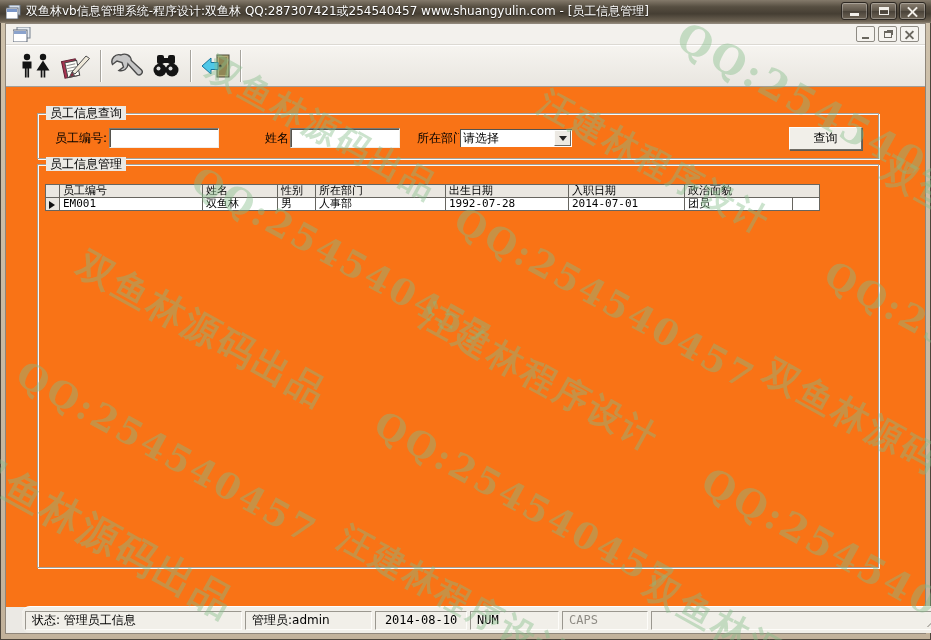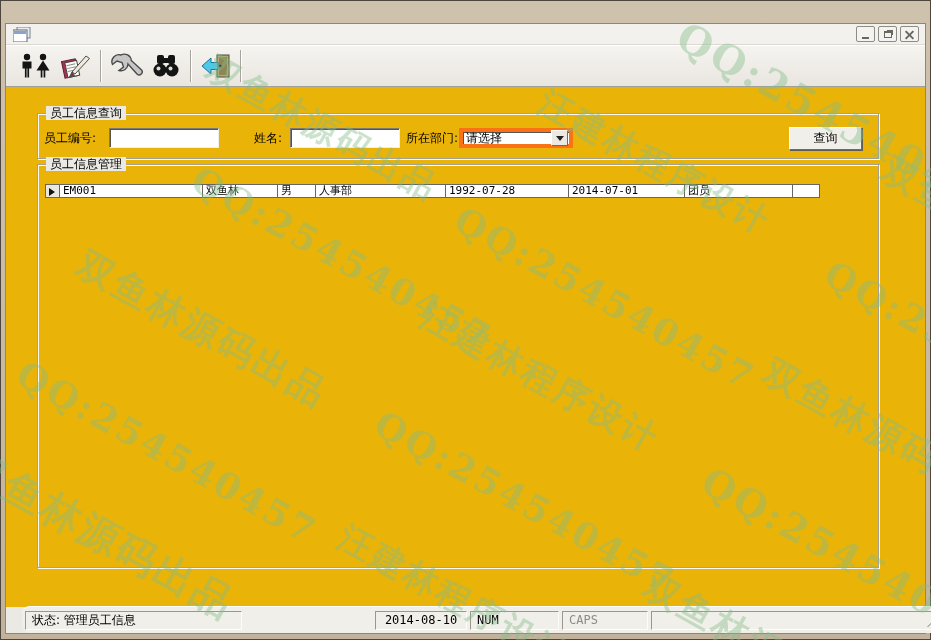--- a/index.html
+++ b/index.html
@@ -54,34 +54,34 @@
   
   .toolbar{
     position:absolute;left:0;top:21px;width:919px;height:42px;
     background:linear-gradient(180deg,#f6f4f0,#e9e6e0);
     border-bottom:1px solid #a29f98;box-shadow:inset 0 1px 0 #fff;
     display:flex;align-items:center;padding-left:10px;
   }
   .tbtn{width:40px;height:36px;display:flex;align-items:center;justify-content:center;cursor:pointer;}
   .tsep{width:2px;height:32px;border-left:1px solid #a7a49d;border-right:1px solid #ffffff;margin:0 4px;}
   
-  .client{position:absolute;left:0;top:63px;width:919px;height:520px;background:#eab308;}
+  .client{position:absolute;left:0;top:63px;width:919px;height:520px;background:#f97316;}
   .groupbox{
     position:absolute;border:1px solid #a3a099;
     box-shadow:inset 1px 1px 0 #fbfaf7,1px 1px 0 #fbfaf7;
   }
   .gb-title{position:absolute;top:-8px;left:8px;background:#ebe9e4;padding:0 4px;line-height:14px;}
-  .fldlabel{position:absolute;line-height:16px;}
+  .fldlabel{position:absolute;line-height:16px;margin-left:11px;}
   .txtbox{
     position:absolute;height:20px;background:#fff;border:1px solid #7d7a73;
     border-right-color:#f0eee9;border-bottom-color:#f0eee9;
     box-shadow:inset 1px 1px 0 #55534e;padding:0 3px;font:12px "DejaVu Sans Mono","Liberation Mono",monospace;outline:none;
   }
   .combo{
-    position:absolute;height:20px;background:#fff;border:4px solid #f97316;
+    position:absolute;height:20px;background:#fff;border:1px solid #f97316;
     box-shadow:inset 1px 1px 0 #55534e;display:flex;align-items:center;cursor:pointer;
   }
   .combo .val{flex:1;padding:0 3px;line-height:18px;white-space:nowrap;overflow:hidden;}
   .combo .drop{
     width:17px;height:16px;margin:1px;background:#ece9e3;
     border:1px solid;border-color:#fdfdfb #6e6b64 #6e6b64 #fdfdfb;
     display:flex;align-items:center;justify-content:center;
   }
   .arrow-down{width:0;height:0;border-left:4px solid transparent;border-right:4px solid transparent;border-top:5px solid #222;}
   .pushbtn{
@@ -111,20 +111,39 @@
   .wm-layer{position:absolute;inset:0;overflow:hidden;pointer-events:none;z-index:60;}
   .wm{position:absolute;transform:rotate(29deg);transform-origin:0 0;
     color:rgba(130,189,136,.42);font-weight:bold;letter-spacing:3px;white-space:nowrap;
     font-family:"DejaVu Serif","Liberation Serif",serif;}
 </style>
 </head>
 <body>
 
 <div class="window">
 
+  <div class="titlebar">
+    <svg width="15" height="14" viewBox="0 0 15 14">
+      <rect x="3" y="0" width="11" height="10" fill="#d8e2ee" stroke="#6b7686"></rect>
+      <rect x="0" y="3" width="12" height="11" fill="#ffffff" stroke="#5d6776"></rect>
+      <rect x="1" y="4" width="10" height="3" fill="#7a96c8"></rect>
+    </svg>
+    <span class="title">双鱼林vb信息管理系统-程序设计:双鱼林 QQ:287307421或254540457 www.shuangyulin.com - [员工信息管理]</span>
+    <div class="winbtns">
+      <div class="winbtn">
+          <div class="glyph-min"></div>
+        </div>
+      <div class="winbtn">
+          <div class="glyph-max"></div>
+        </div>
+      <div class="winbtn">
+          <div class="glyph-close"></div>
+        </div>
+    </div>
+  </div>
 
   <div class="inner">
 
     <div class="menurow">
       <svg class="child-sysicon" viewBox="0 0 18 15">
         <rect x="4" y="0" width="13" height="11" fill="#e7ecf2" stroke="#77828f"></rect>
         <rect x="0" y="3" width="14" height="12" fill="#ffffff" stroke="#5d6776"></rect>
         <rect x="1" y="4" width="12" height="3" fill="#8aa2cc"></rect>
       </svg>
       <div class="childbtns">
@@ -215,40 +234,51 @@
               <col style="width:143px">
               <col style="width:75px">
               <col style="width:38px">
             <col style="width:130px">
               <col style="width:123px">
               <col style="width:116px">
               <col style="width:108px">
               <col style="width:27px">
           </colgroup>
           <tbody>
+              <tr>
+            <th></th>
+            <th>员工编号</th>
+            <th>姓名</th>
+            <th>性别</th>
+            <th>所在部门</th>
+            <th>出生日期</th>
+            <th>入职日期</th>
+            <th colspan="2">政治面貌</th>
+          </tr>
           <tr>
             <td class="sel">
                   <div class="rowptr"></div>
                 </td>
             <td>EM001</td>
             <td>双鱼林</td>
             <td>男</td>
             <td>人事部</td>
             <td>1992-07-28</td>
             <td>2014-07-01</td>
             <td>团员</td>
             <td></td>
           </tr>
         </tbody>
           </table>
       </div>
     </div>
 
     <div class="statusbar">
       <div class="panel" style="left:3px;width:217px;">状态: 管理员工信息</div>
+      <div class="panel" style="left:223px;width:127px;">管理员:admin</div>
       <div class="panel mono" style="left:353px;width:92px;text-align:center;">2014-08-10</div>
       <div class="panel mono" style="left:448px;width:89px;">NUM</div>
       <div class="panel mono" style="left:540px;width:86px;color:#8f8c85;">CAPS</div>
       <div class="panel" style="left:629px;width:290px;">
         <div class="grip"></div>
       </div>
     </div>
   </div>
 
   <div class="wm-layer">

